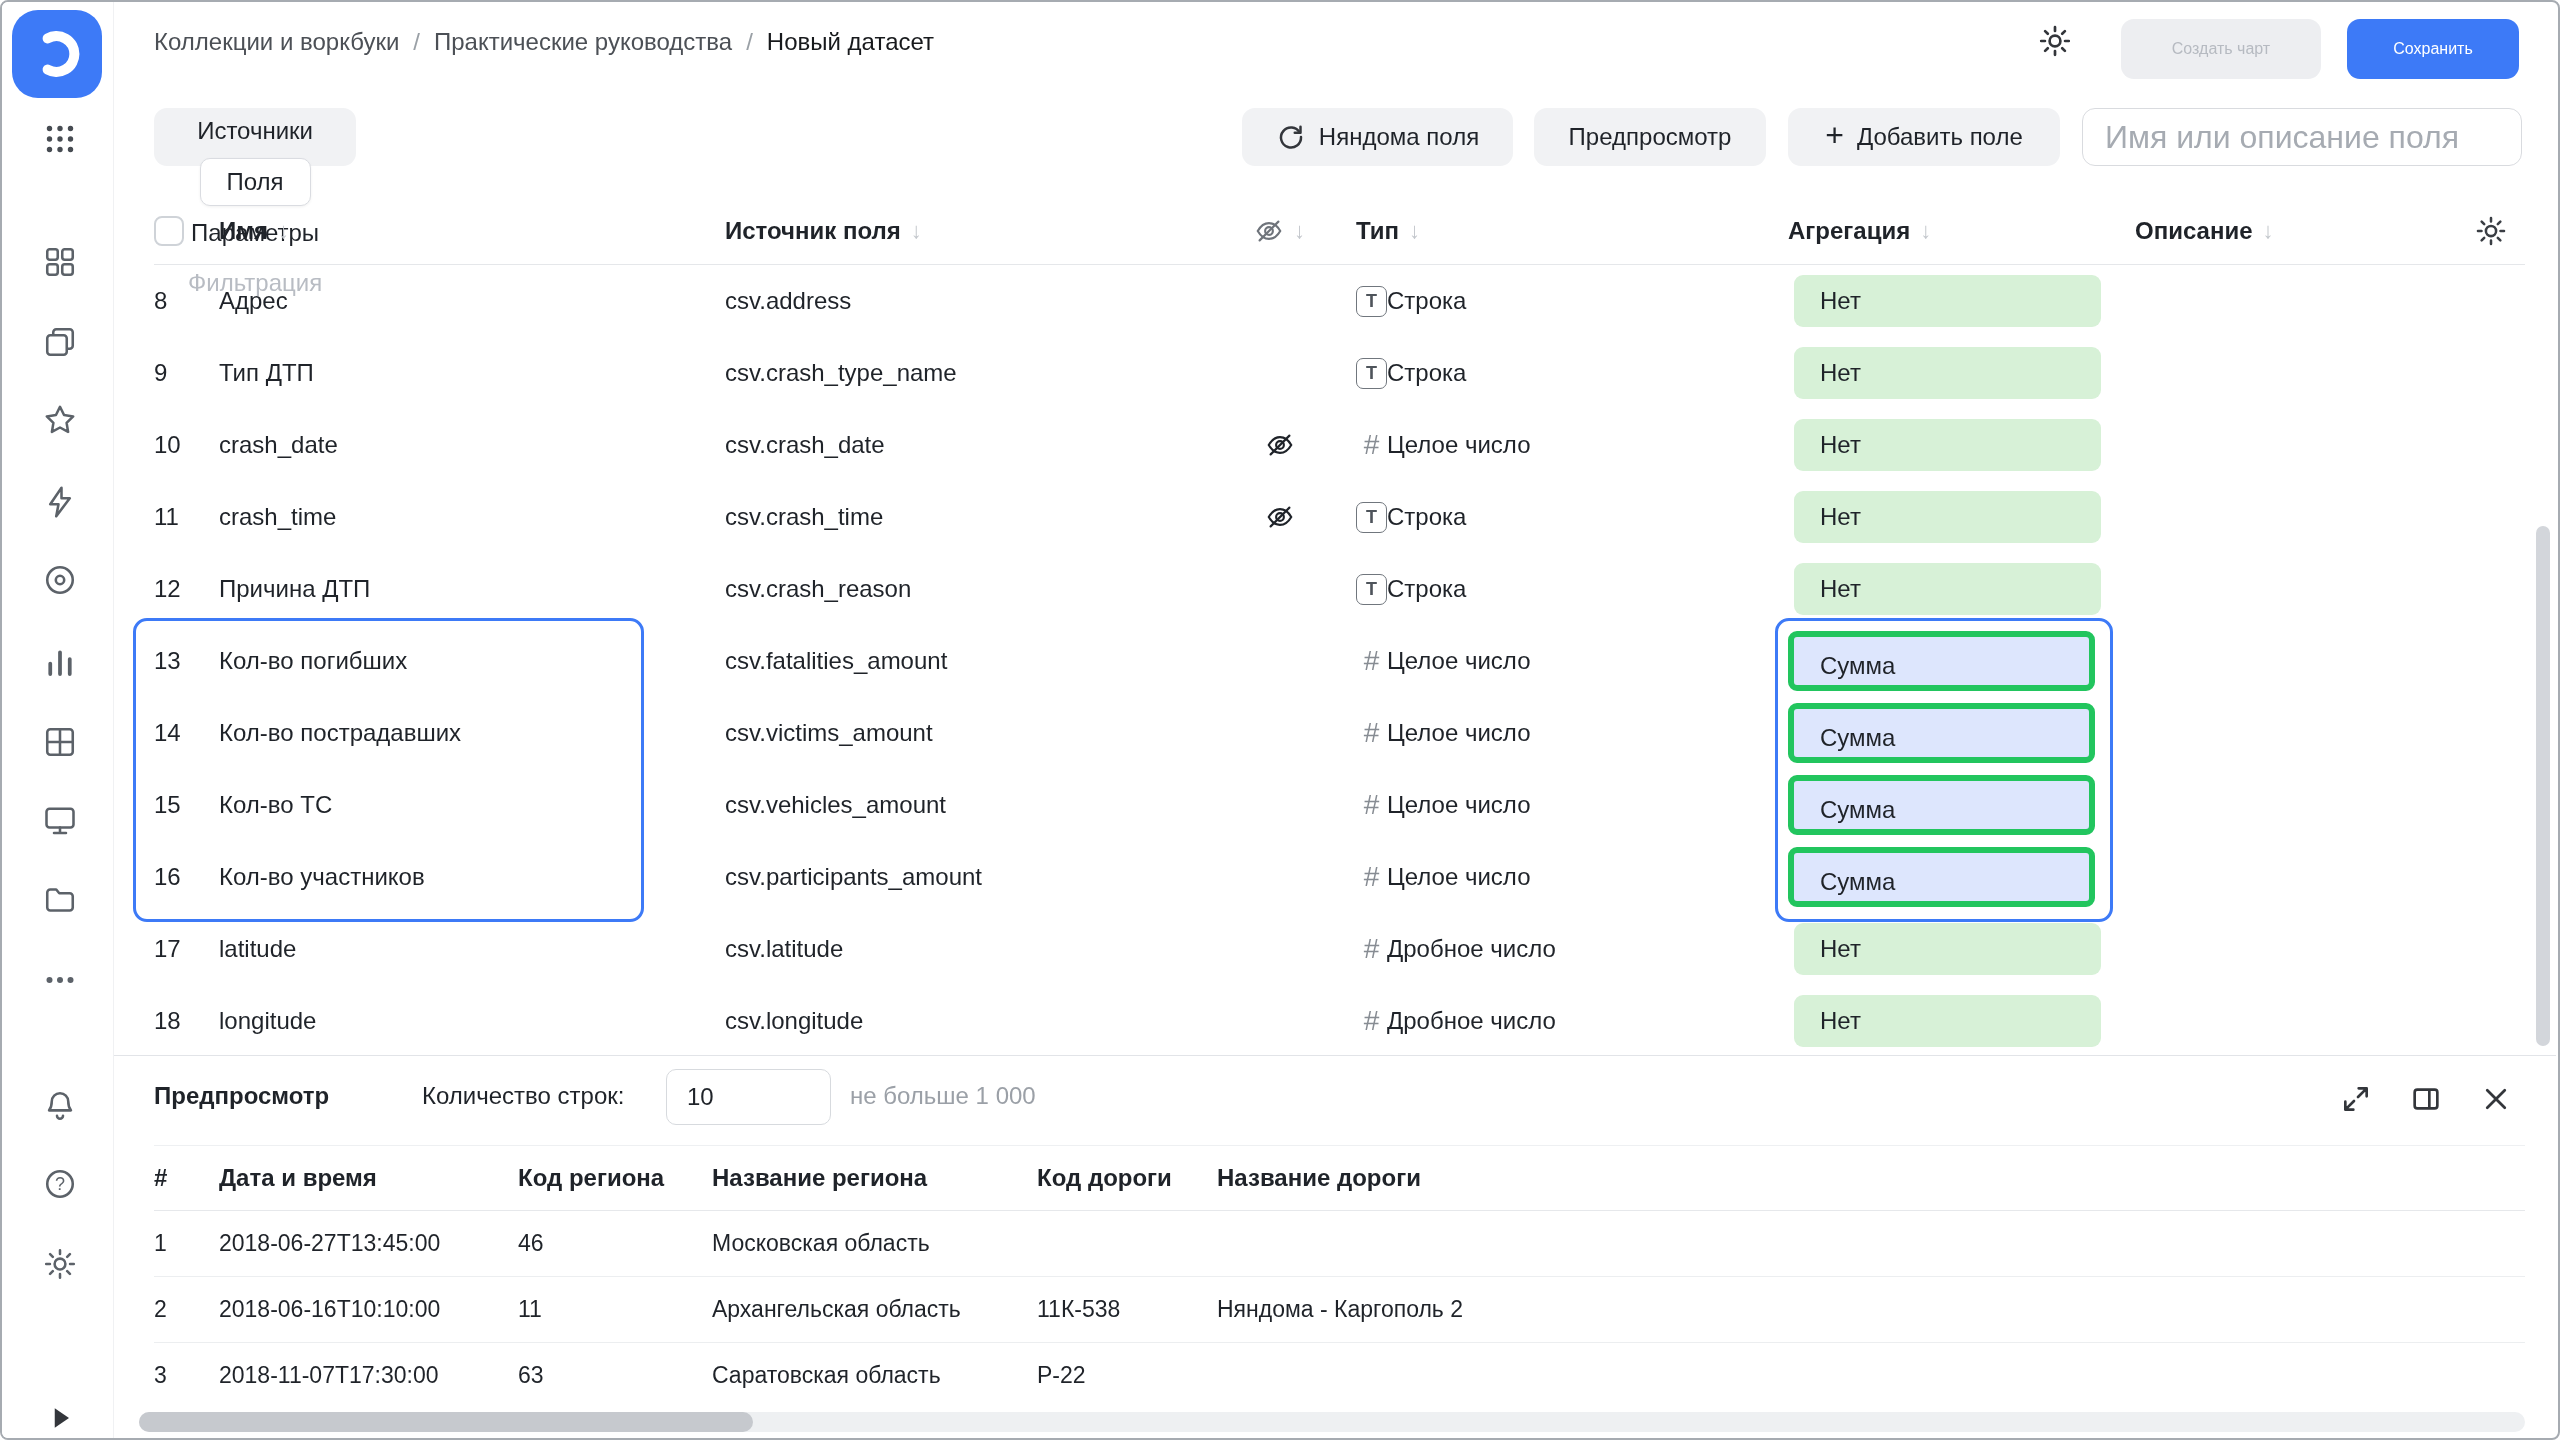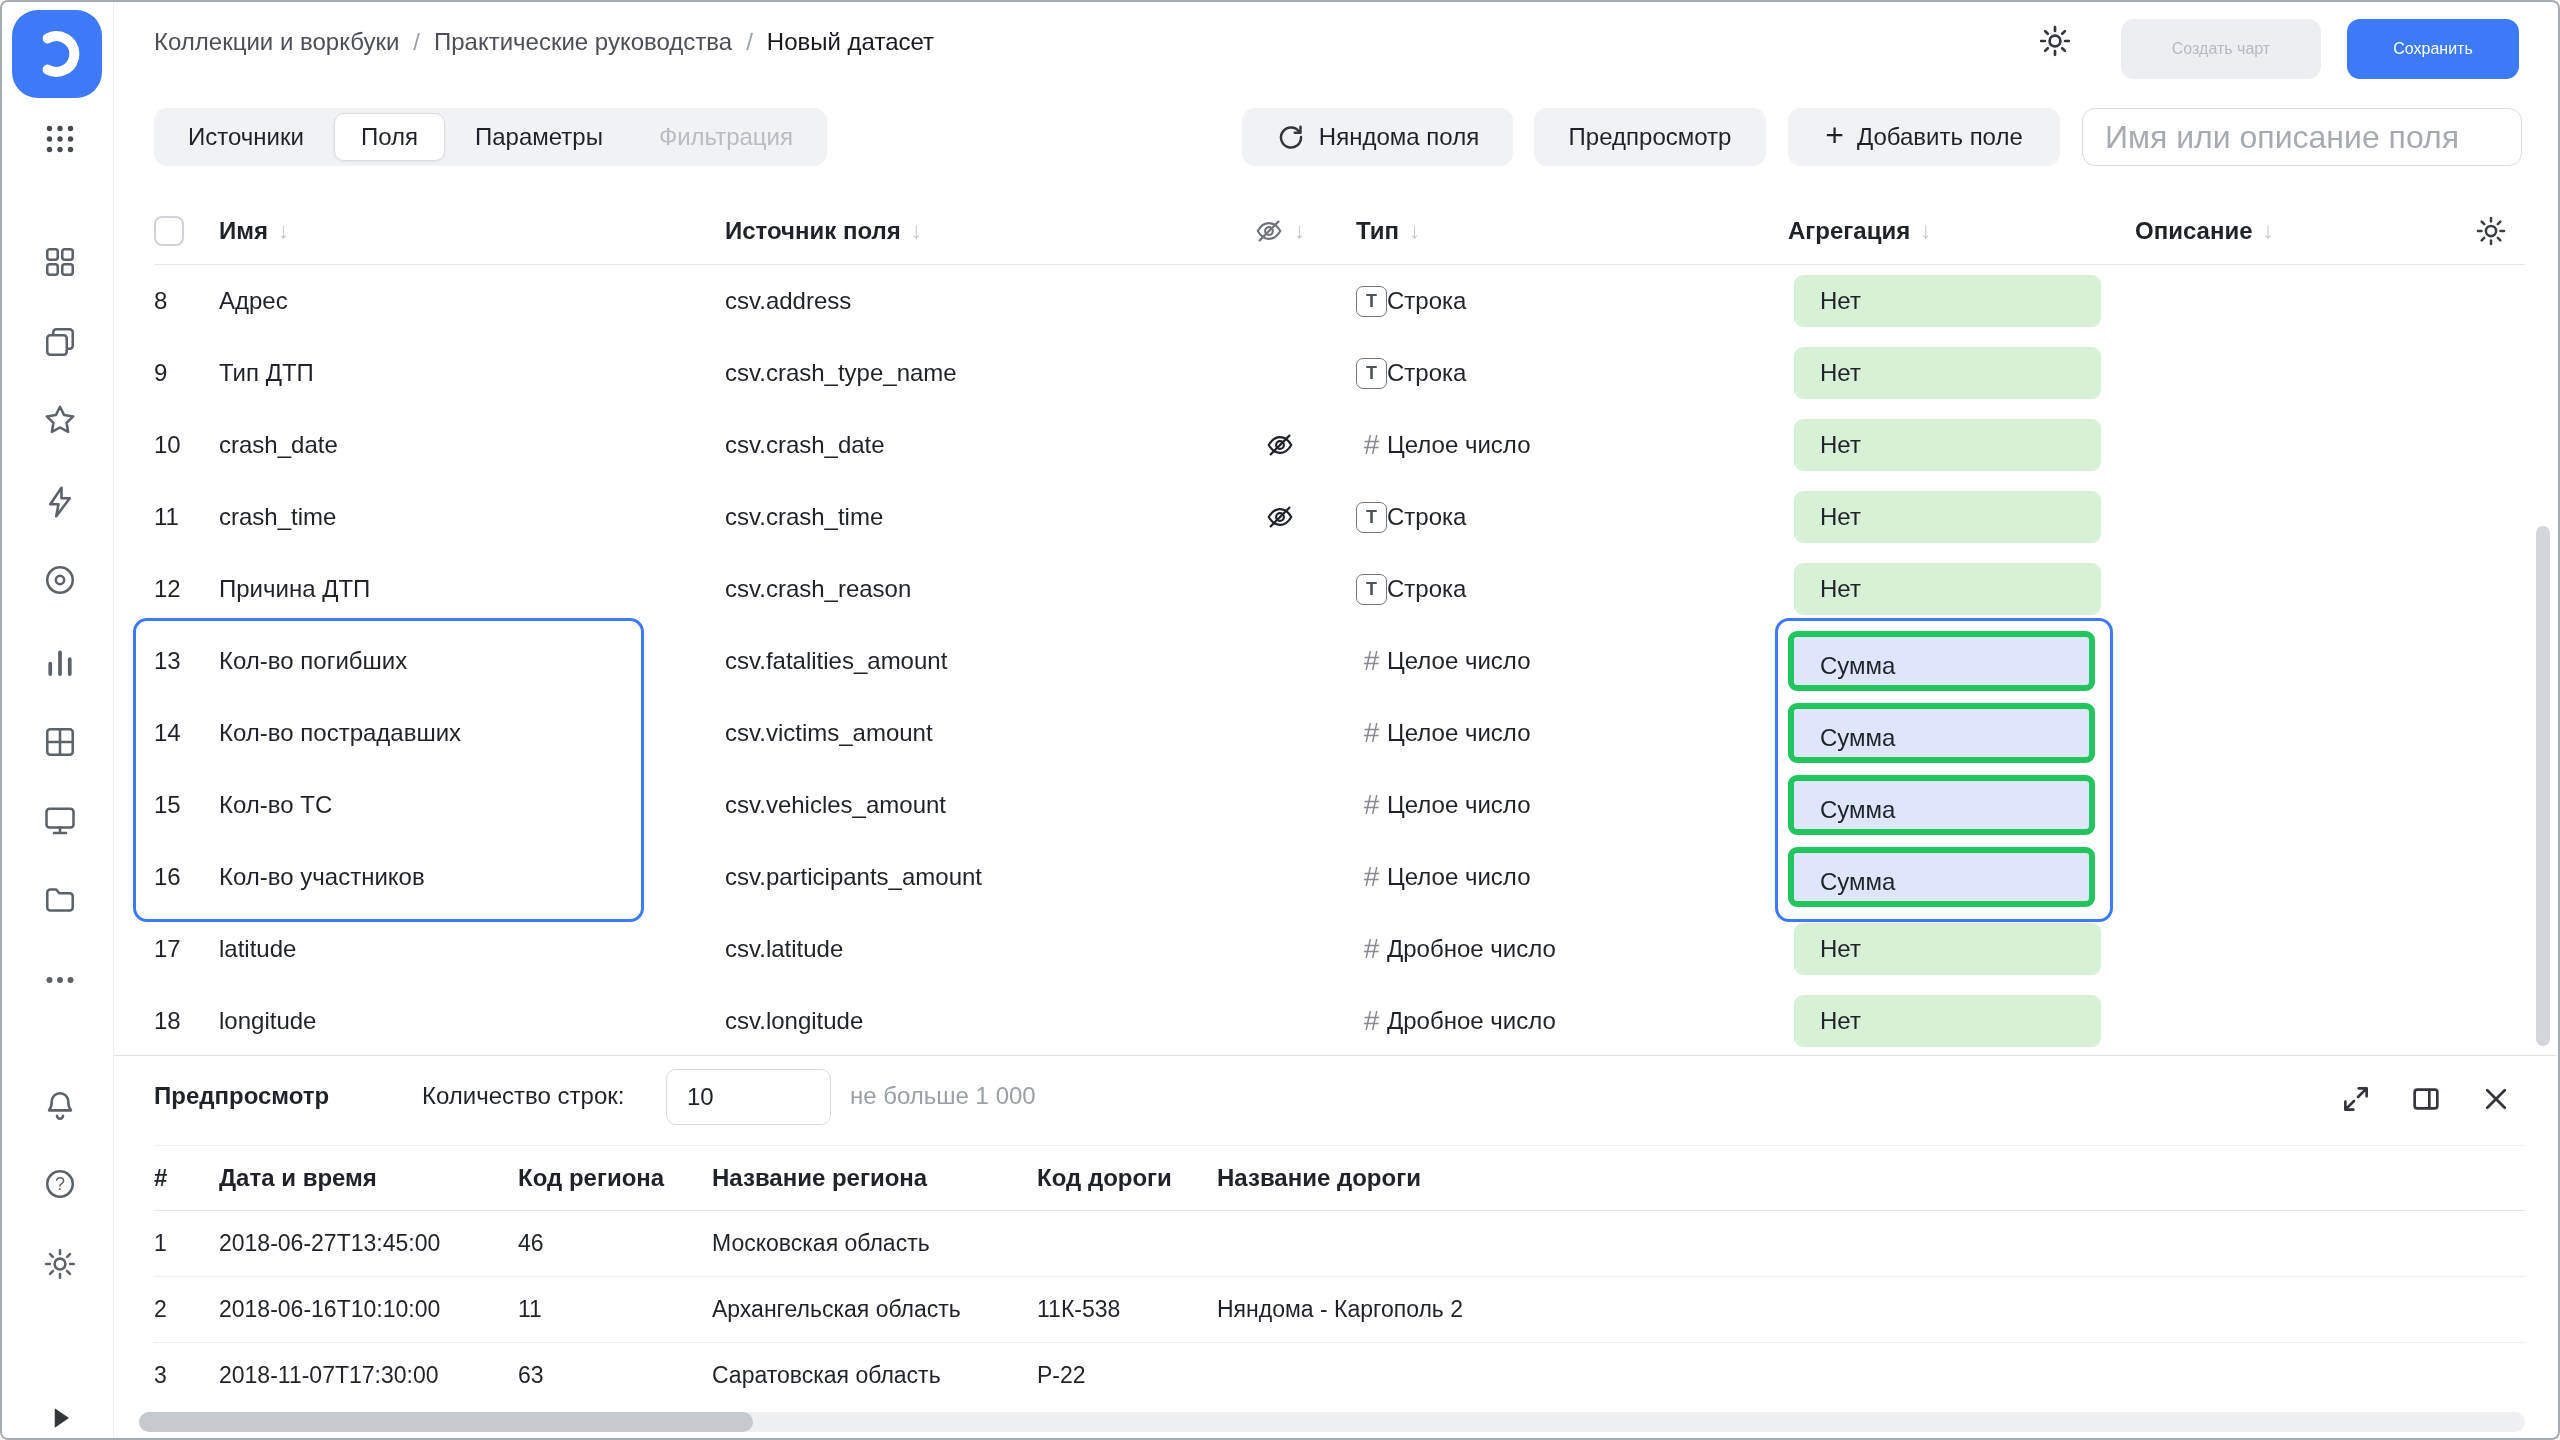--- a/index.html
+++ b/index.html
@@ -19,21 +19,21 @@
   .breadcrumb{position:absolute;left:152px;top:25px;font-size:24px;line-height:30px;display:flex;gap:14px;}
   .crumb{color:#4c5056;}
   .crumb.last{color:#17191c;}
   .crumb-sep{color:#9aa0a6;}
   .hdr-gear{position:absolute;left:2033px;top:19px;width:40px;height:40px;display:flex;align-items:center;justify-content:center;}
   .btn{position:absolute;top:17px;height:60px;border-radius:13px;font-size:16px;display:flex;align-items:center;justify-content:center;box-sizing:border-box;}
   .btn-create{left:2119px;width:200px;background:#edeef1;color:#b6bac1;}
   .btn-save{left:2345px;width:172px;background:#3d7af7;color:#fff;}
 
   
-  .tabs{position:absolute;left:152px;top:106px;height:58px;background:#f1f2f4;border-radius:13px;display:inline-flex;align-items:center;padding:0 8px;gap:4px;}
+  .tabs{position:absolute;left:152px;top:106px;height:58px;background:#f1f2f4;border-radius:13px;display:inline-flex;align-items:center;padding:0 8px;gap:4px;flex-direction:column;}
   .tab{padding:0 26px;font-size:24px;height:46px;line-height:46px;border-radius:10px;color:#1f2329;}
   .tab.sel{background:#fff;border:1px solid #dadce1;box-shadow:0 1px 3px rgba(0,0,0,.06);}
   .tab.dis{color:#b8bcc3;}
   .tbtn{position:absolute;top:106px;height:58px;background:#f1f2f4;border-radius:13px;font-size:24px;display:flex;align-items:center;justify-content:center;gap:13px;box-sizing:border-box;color:#1f2329;}
   .tbtn-refresh{left:1240px;width:271px;}
   .tbtn-preview{left:1532px;width:232px;}
   .tbtn-add{left:1786px;width:272px;}
   .plus-glyph{font-size:32px;line-height:30px;margin-top:-4px;color:#1f2329;}
   .search{position:absolute;left:2080px;top:106px;width:440px;height:58px;border:1.5px solid #d9dbdf;border-radius:13px;box-sizing:border-box;background:#fff;display:flex;align-items:center;}
   .search input{border:none;outline:none;background:transparent;width:100%;font-size:32px;padding:0 22px;font-family:"Liberation Sans",sans-serif;color:#1f2329;}

